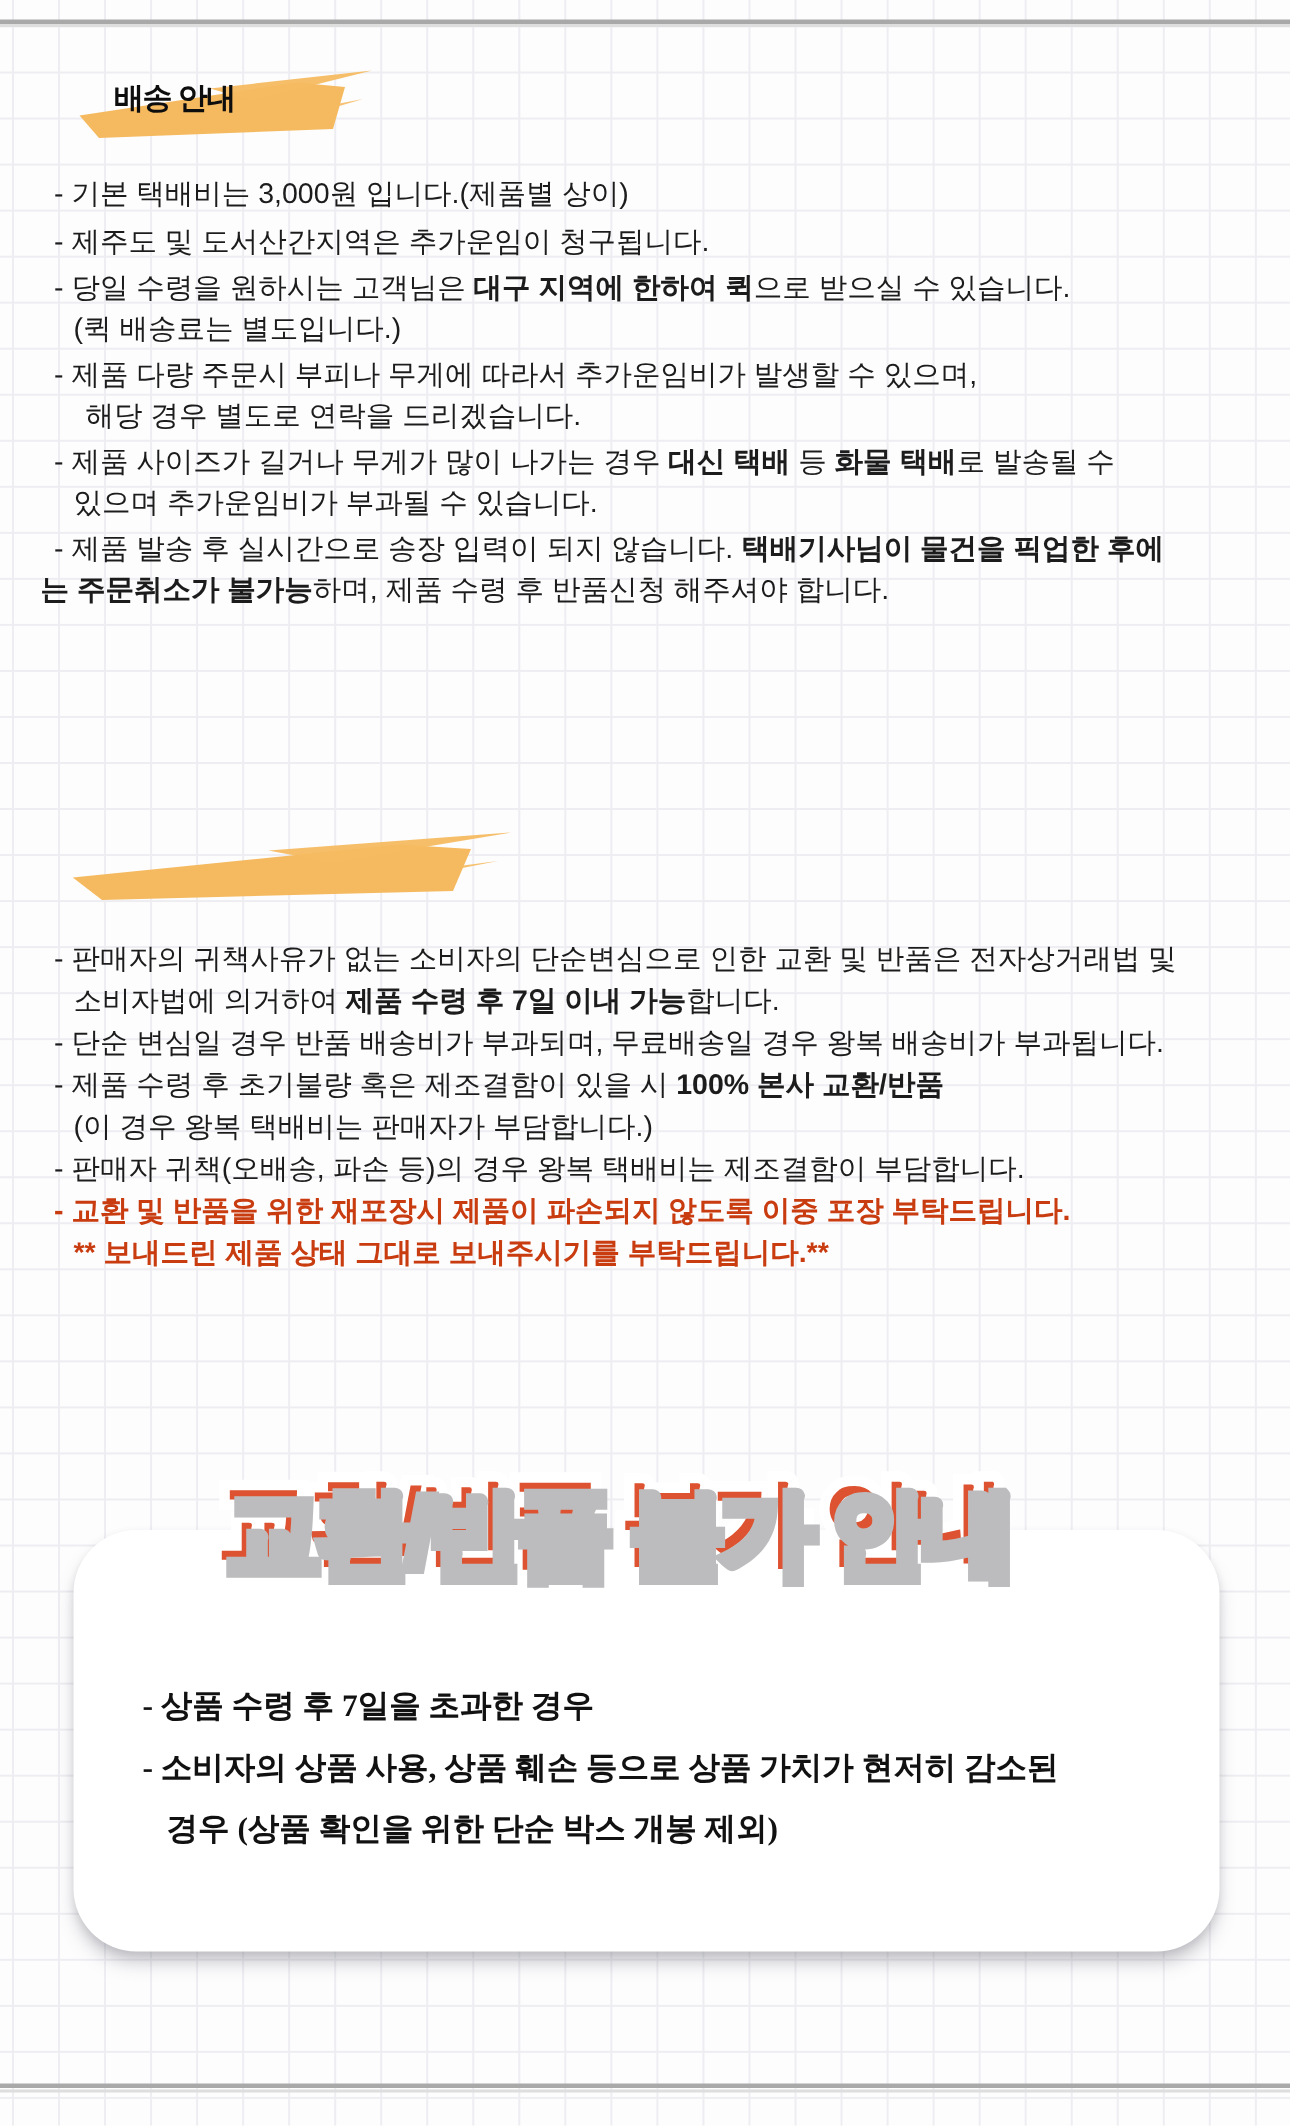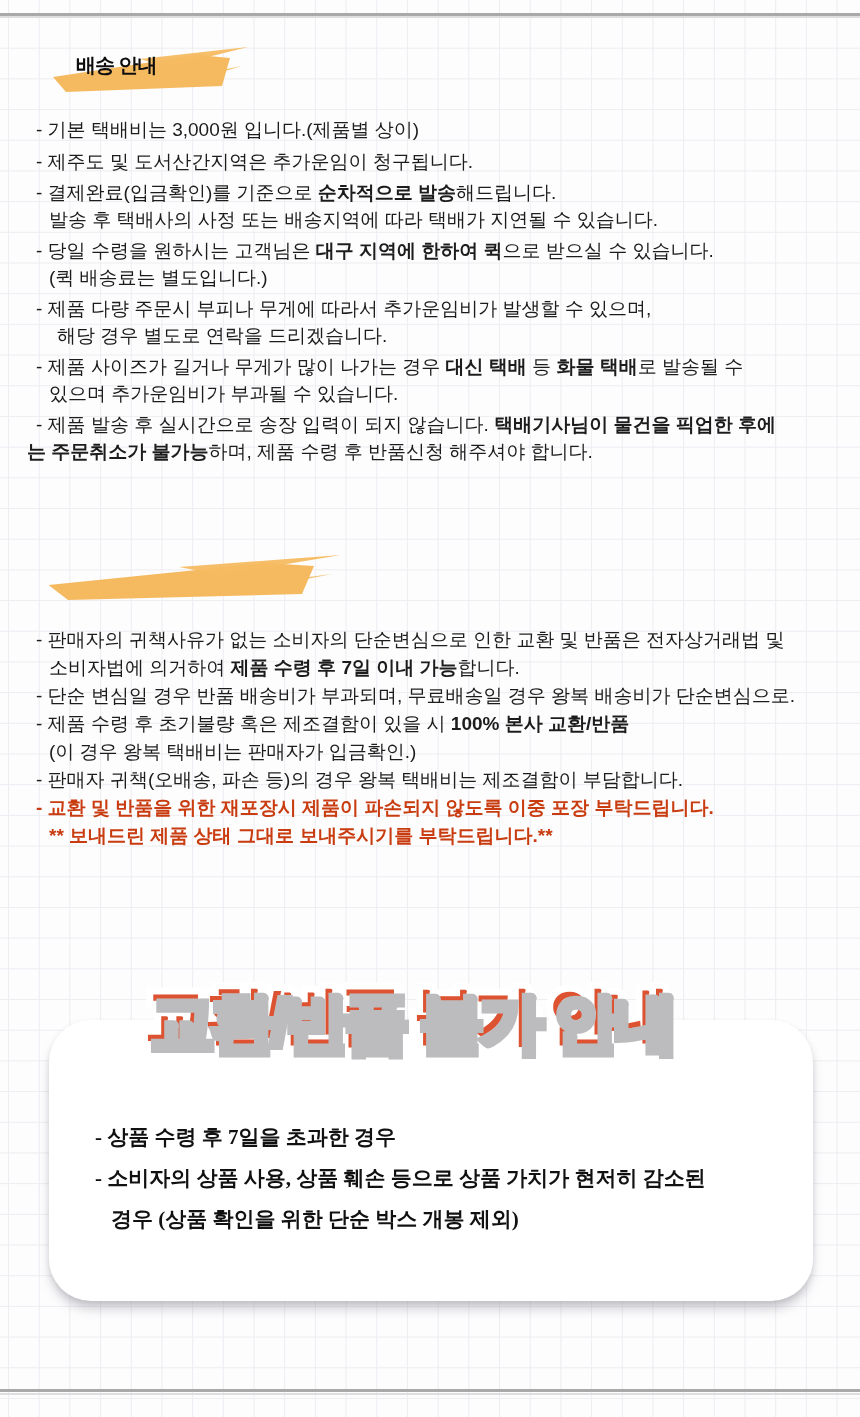--- a/index.html
+++ b/index.html
@@ -99,24 +99,20 @@
   </div>
 
   <div class="policy-body s1" style="top:117px" id="shipping-body">
       <div class="bullet">
         <div class="line"><span>- 기본 택배비는 3,000원 입니다.(제품별 상이)</span></div>
       </div>
       <div class="bullet">
         <div class="line"><span>- 제주도 및 도서산간지역은 추가운임이 청구됩니다.</span></div>
       </div>
       <div class="bullet">
-        <div class="line"><span>- 결제완료(입금확인)를 기준으로 </span><span class="b">순차적으로 발송</span><span>해드립니다.</span></div>
-        <div class="line ind1"><span>발송 후 택배사의 사정 또는 배송지역에 따라 택배가 지연될 수 있습니다.</span></div>
-      </div>
-      <div class="bullet">
         <div class="line"><span>- 당일 수령을 원하시는 고객님은 </span><span class="b">대구 지역에 한하여 퀵</span><span>으로 받으실 수 있습니다.</span></div>
         <div class="line ind1"><span>(퀵 배송료는 별도입니다.)</span></div>
       </div>
       <div class="bullet">
         <div class="line"><span>- 제품 다량 주문시 부피나 무게에 따라서 추가운임비가 발생할 수 있으며,</span></div>
         <div class="line ind2"><span>해당 경우 별도로 연락을 드리겠습니다.</span></div>
       </div>
       <div class="bullet">
         <div class="line"><span>- 제품 사이즈가 길거나 무게가 많이 나가는 경우 </span><span class="b">대신 택배</span><span> 등 </span><span class="b">화물 택배</span><span>로 발송될 수</span></div>
         <div class="line ind1"><span>있으며 추가운임비가 부과될 수 있습니다.</span></div>
@@ -134,25 +130,25 @@
       <polygon points="140,30 192,20 148,33" fill="var(--brush)" opacity="0.9"></polygon>
     </svg>
   </div>
 
   <div class="policy-body s2" style="top:626px" id="exchange-body">
       <div class="bullet">
         <div class="line"><span>- 판매자의 귀책사유가 없는 소비자의 단순변심으로 인한 교환 및 반품은 전자상거래법 및</span></div>
         <div class="line ind1"><span>소비자법에 의거하여 </span><span class="b">제품 수령 후 7일 이내 가능</span><span>합니다.</span></div>
       </div>
       <div class="bullet">
-        <div class="line"><span>- 단순 변심일 경우 반품 배송비가 부과되며, 무료배송일 경우 왕복 배송비가 단순변심으로.</span></div>
+        <div class="line"><span>- 단순 변심일 경우 반품 배송비가 부과되며, 무료배송일 경우 왕복 배송비가 부과됩니다.</span></div>
       </div>
       <div class="bullet">
         <div class="line"><span>- 제품 수령 후 초기불량 혹은 제조결함이 있을 시 </span><span class="b">100% 본사 교환/반품</span></div>
-        <div class="line ind1"><span>(이 경우 왕복 택배비는 판매자가 입금확인.)</span></div>
+        <div class="line ind1"><span>(이 경우 왕복 택배비는 판매자가 부담합니다.)</span></div>
       </div>
       <div class="bullet">
         <div class="line"><span>- 판매자 귀책(오배송, 파손 등)의 경우 왕복 택배비는 제조결함이 부담합니다.</span></div>
       </div>
       <div class="bullet">
         <div class="line"><span class="b red">- 교환 및 반품을 위한 재포장시 제품이 파손되지 않도록 이중 포장 부탁드립니다.</span></div>
       </div>
       <div class="bullet">
         <div class="line ind1"><span class="b red">** 보내드린 제품 상태 그대로 보내주시기를 부탁드립니다.**</span></div>
       </div>

